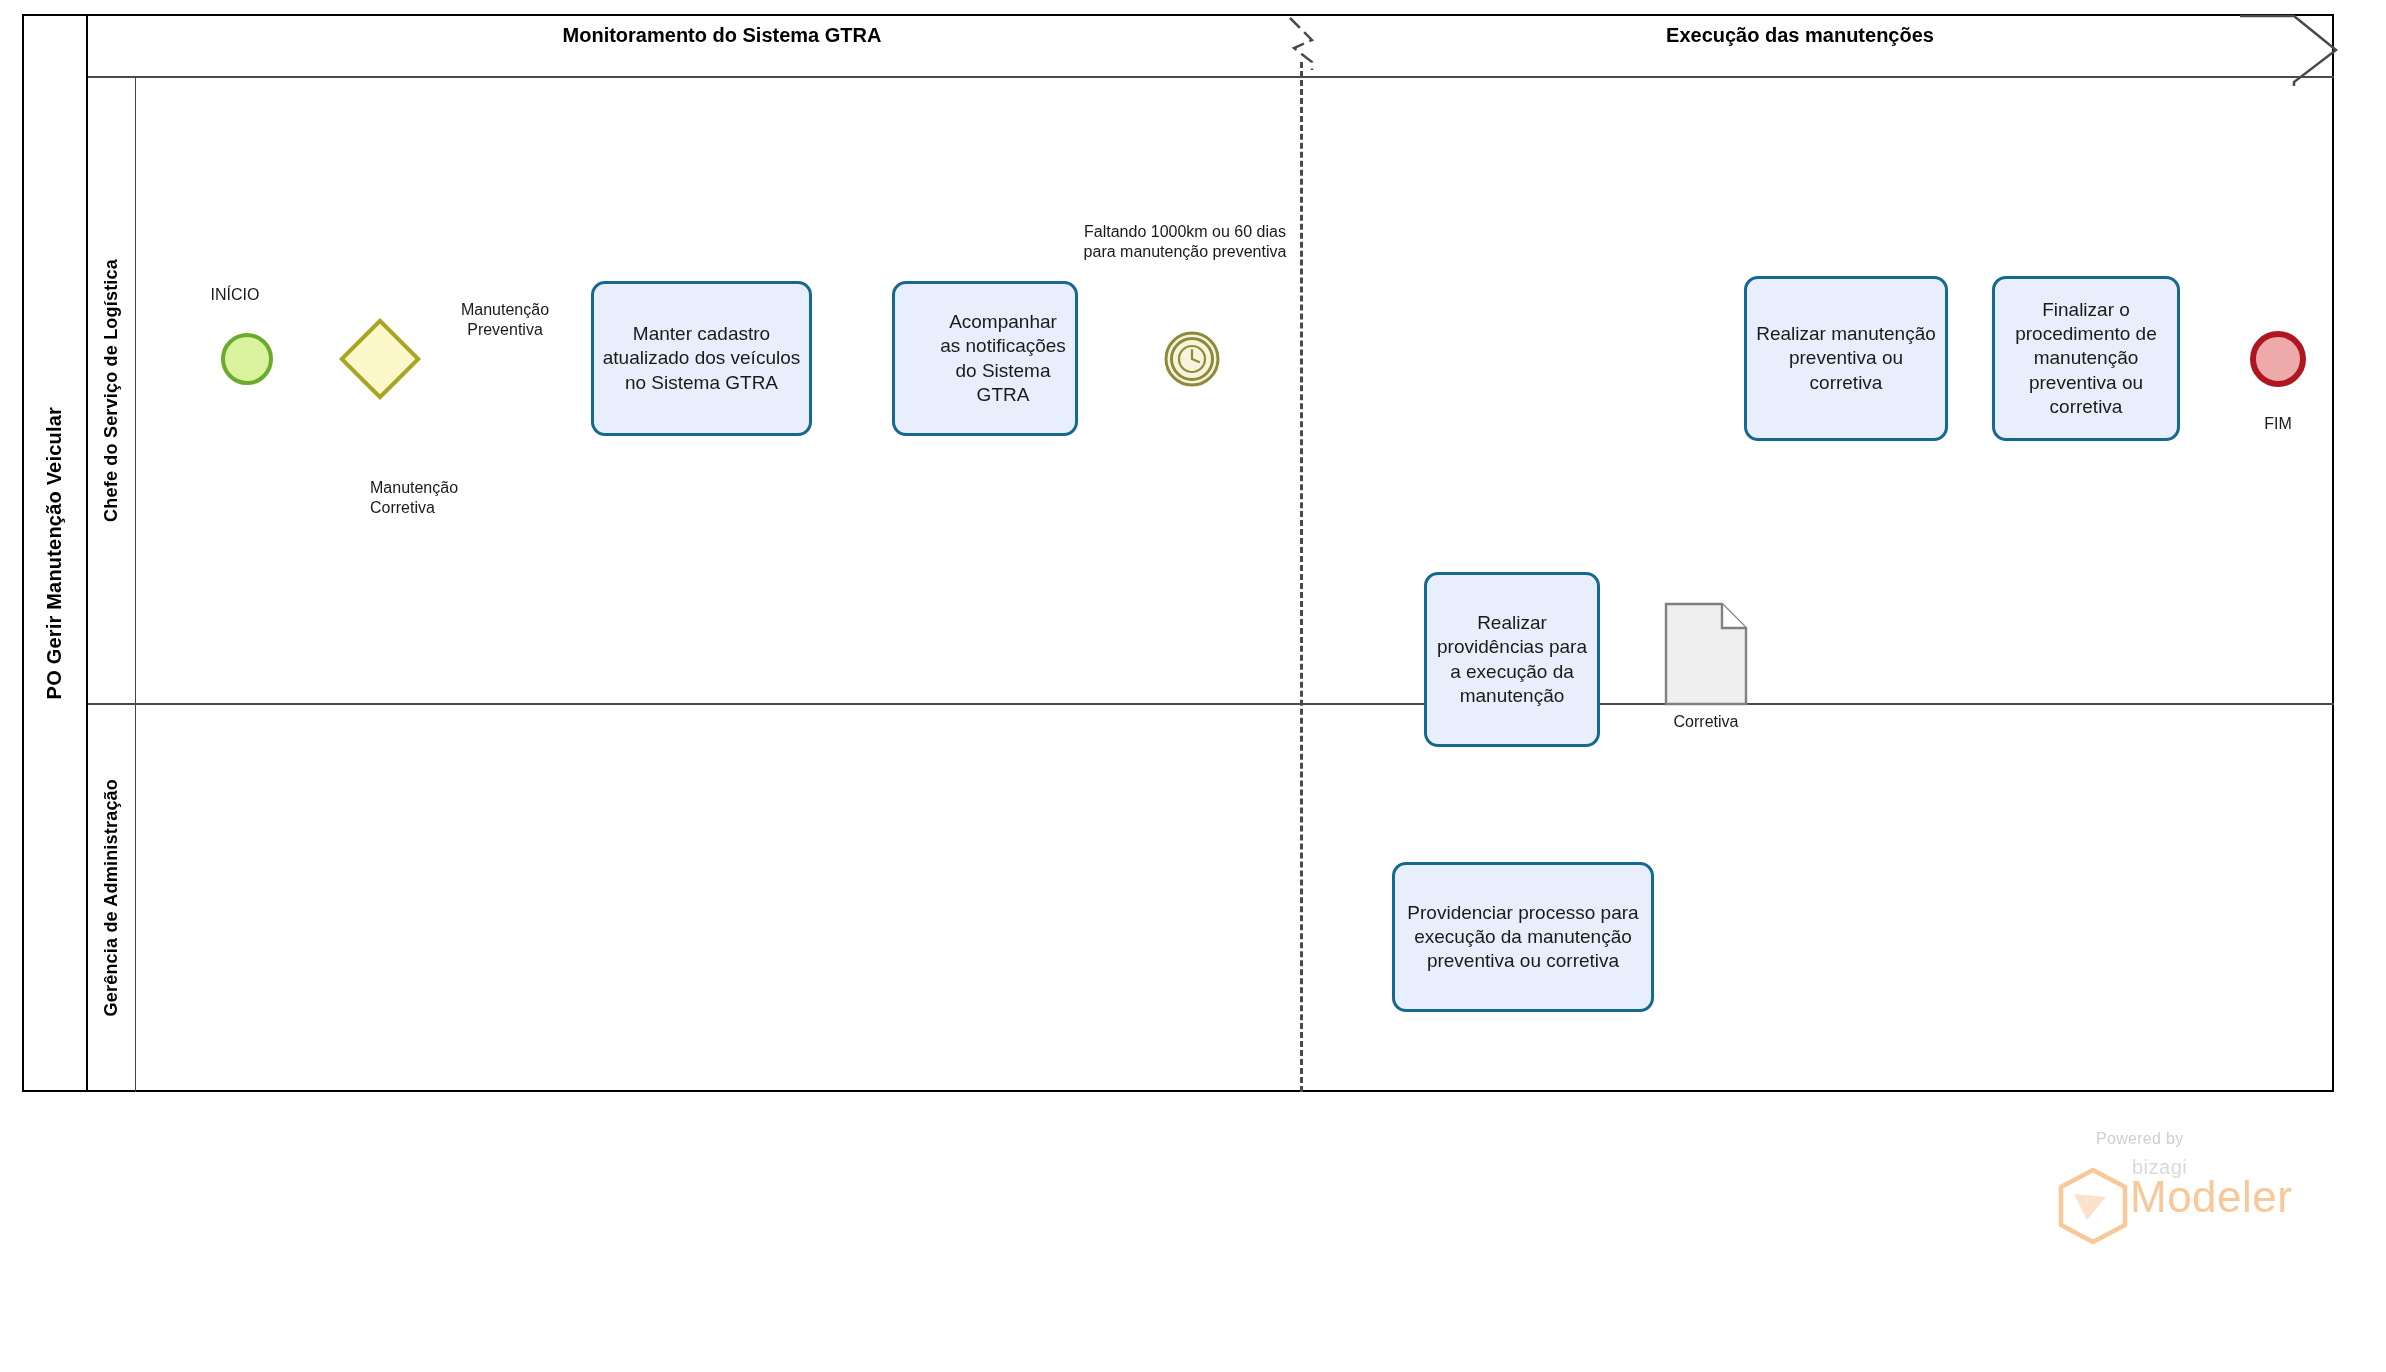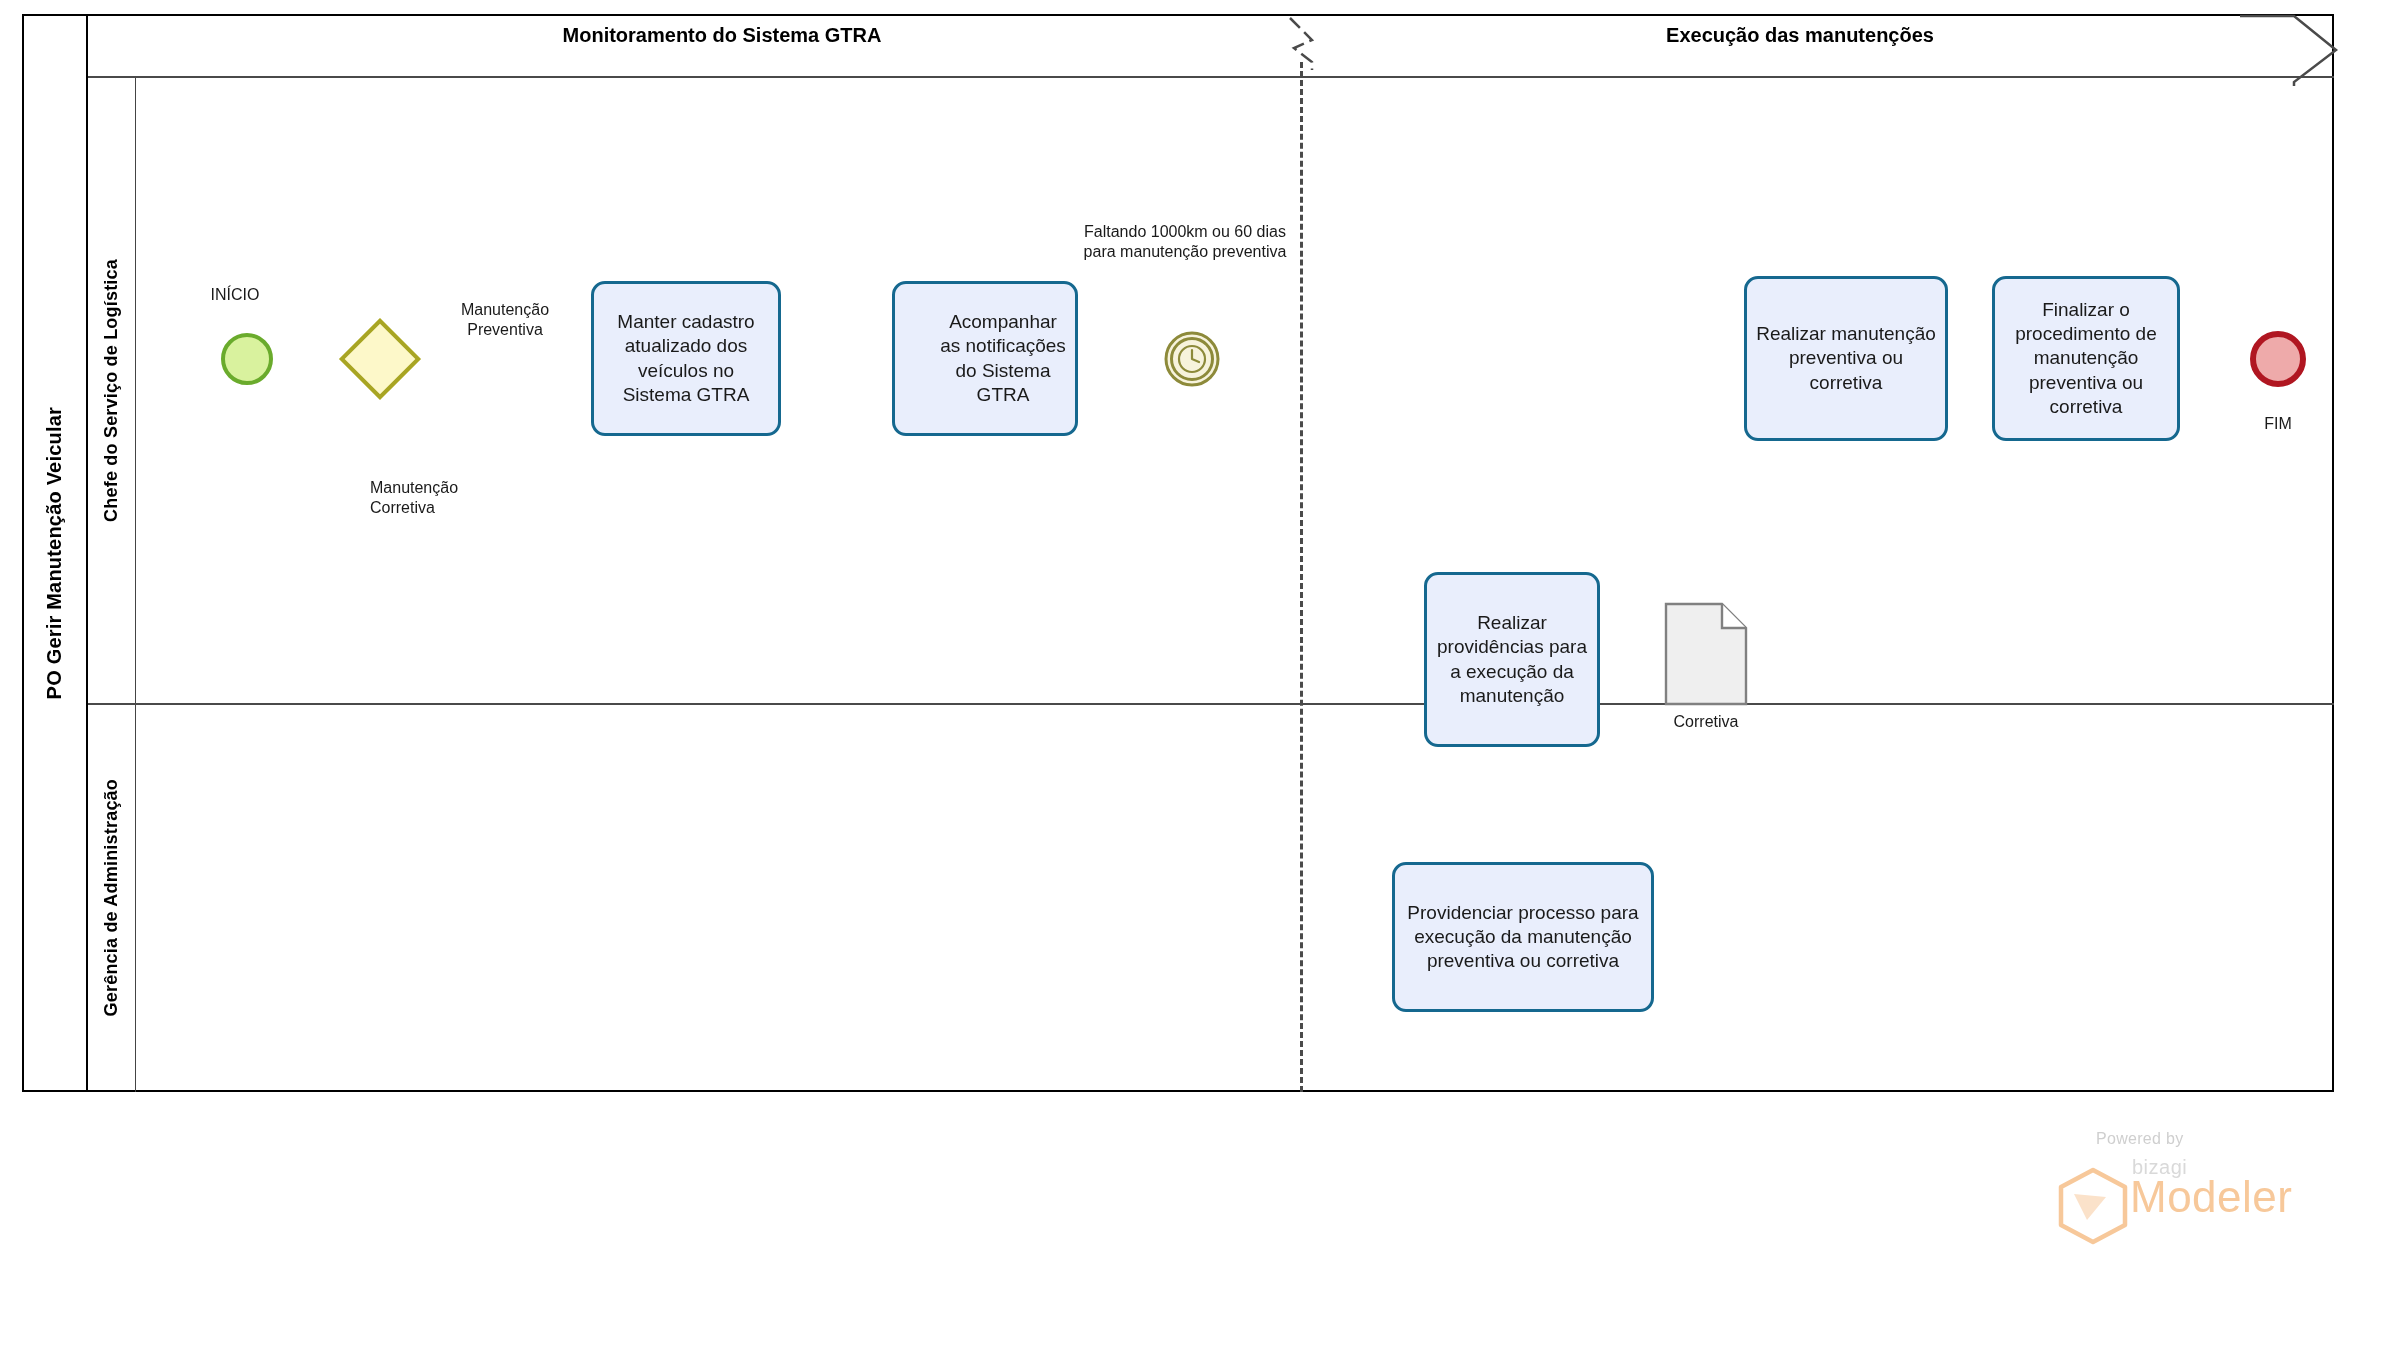--- a/index.html
+++ b/index.html
@@ -286,21 +286,21 @@
 <svg class="timer-event" style="left:1164px; top:331px;" viewBox="0 0 56 56" xmlns="http://www.w3.org/2000/svg">
   <circle cx="28" cy="28" r="26" fill="#f7f3dc" stroke="#8d8a3a" stroke-width="3"></circle>
   <circle cx="28" cy="28" r="20.5" fill="#f7f3dc" stroke="#8d8a3a" stroke-width="3"></circle>
   <circle cx="28" cy="28" r="13" fill="none" stroke="#8d8a3a" stroke-width="2.2"></circle>
   <path d="M 28 19 L 28 28 L 35 31" fill="none" stroke="#8d8a3a" stroke-width="2.2" stroke-linecap="round" stroke-linejoin="round"></path>
 </svg>
 
 <div class="event-end" style="left:2250px; top:331px;"></div>
 <div class="node-label" style="left:2218px; top:414px; width:120px;">FIM</div>
 
-<div class="task" style="left:591px; top:281px; width:190px; height:155px;">Manter cadastro atualizado dos veículos no Sistema GTRA</div>
+<div class="task" style="left:591px; top:281px; width:221px; height:155px;">Manter cadastro atualizado dos veículos no Sistema GTRA</div>
 
 <div class="task" style="left:892px; top:281px; width:186px; height:155px;padding-left:44px;">Acompanhar as notificações do Sistema GTRA</div>
 
 <div class="task" style="left:1424px; top:572px; width:176px; height:175px;">Realizar providências para a execução da manutenção</div>
 
 <div class="task" style="left:1392px; top:862px; width:262px; height:150px;">Providenciar processo para execução da manutenção preventiva ou corretiva</div>
 
 <div class="task" style="left:1744px; top:276px; width:204px; height:165px;">Realizar manutenção preventiva ou corretiva</div>
 
 <div class="task" style="left:1992px; top:276px; width:188px; height:165px;">Finalizar o procedimento de manutenção preventiva ou corretiva</div>

